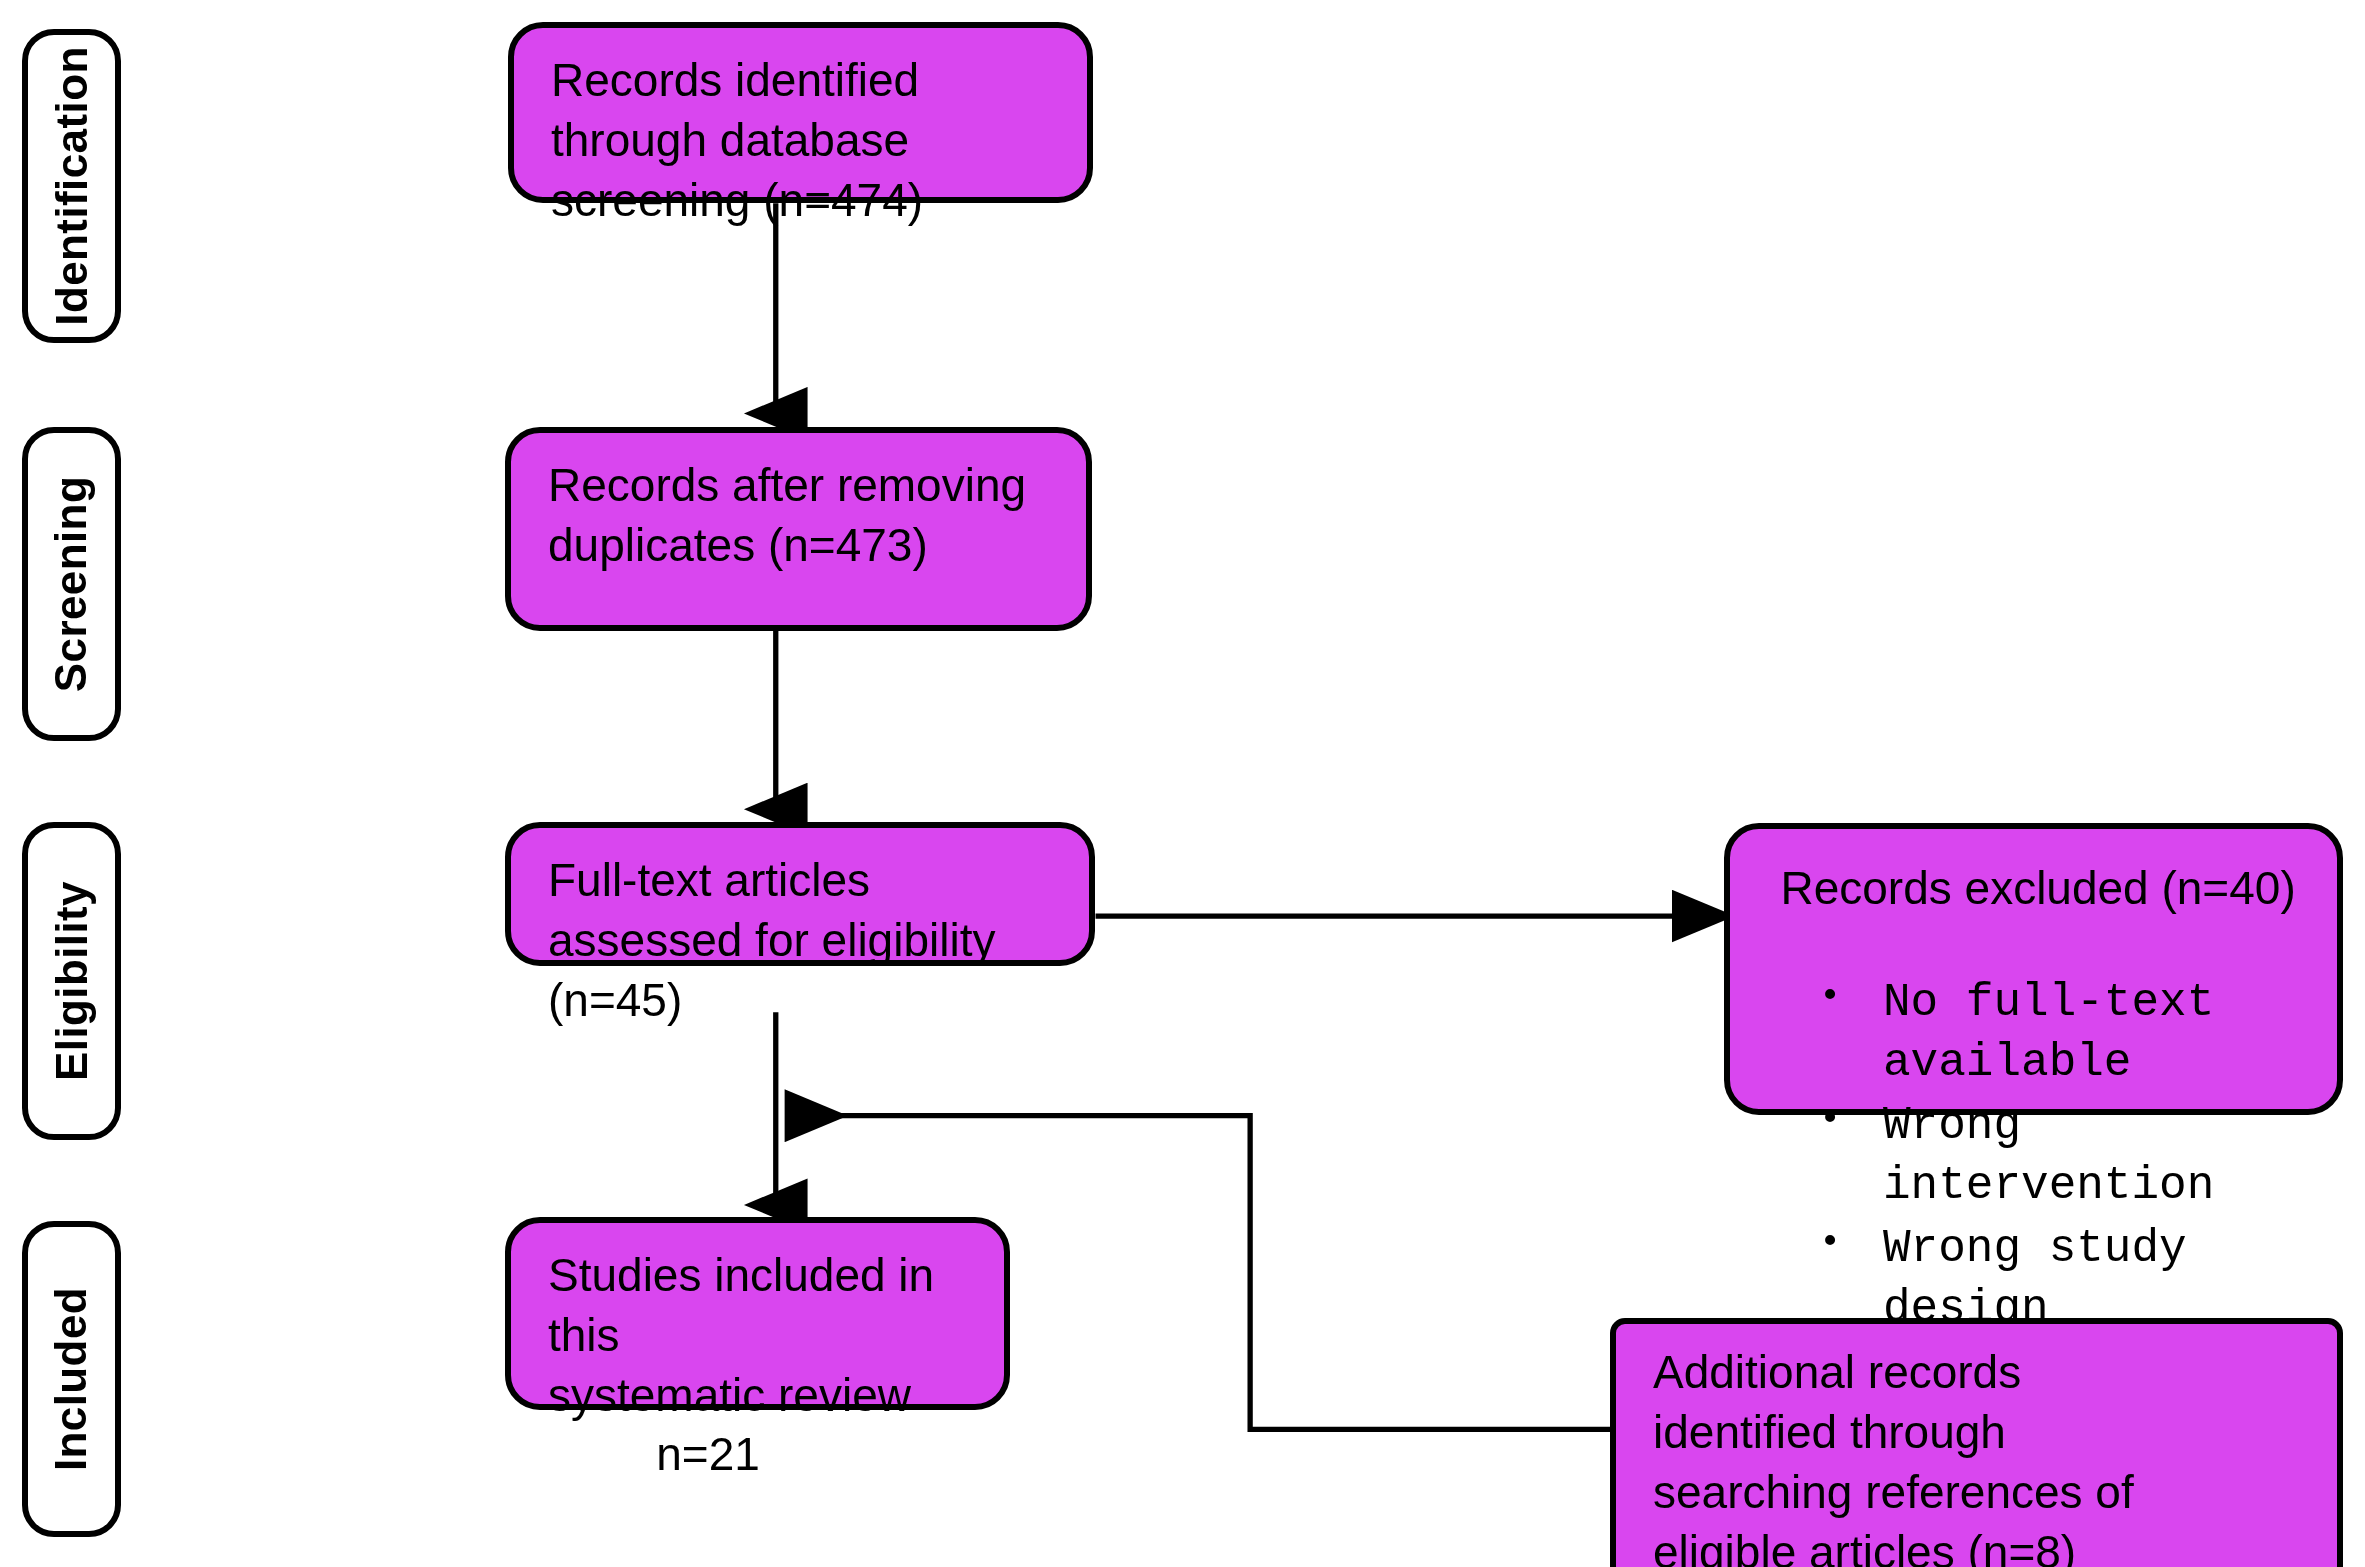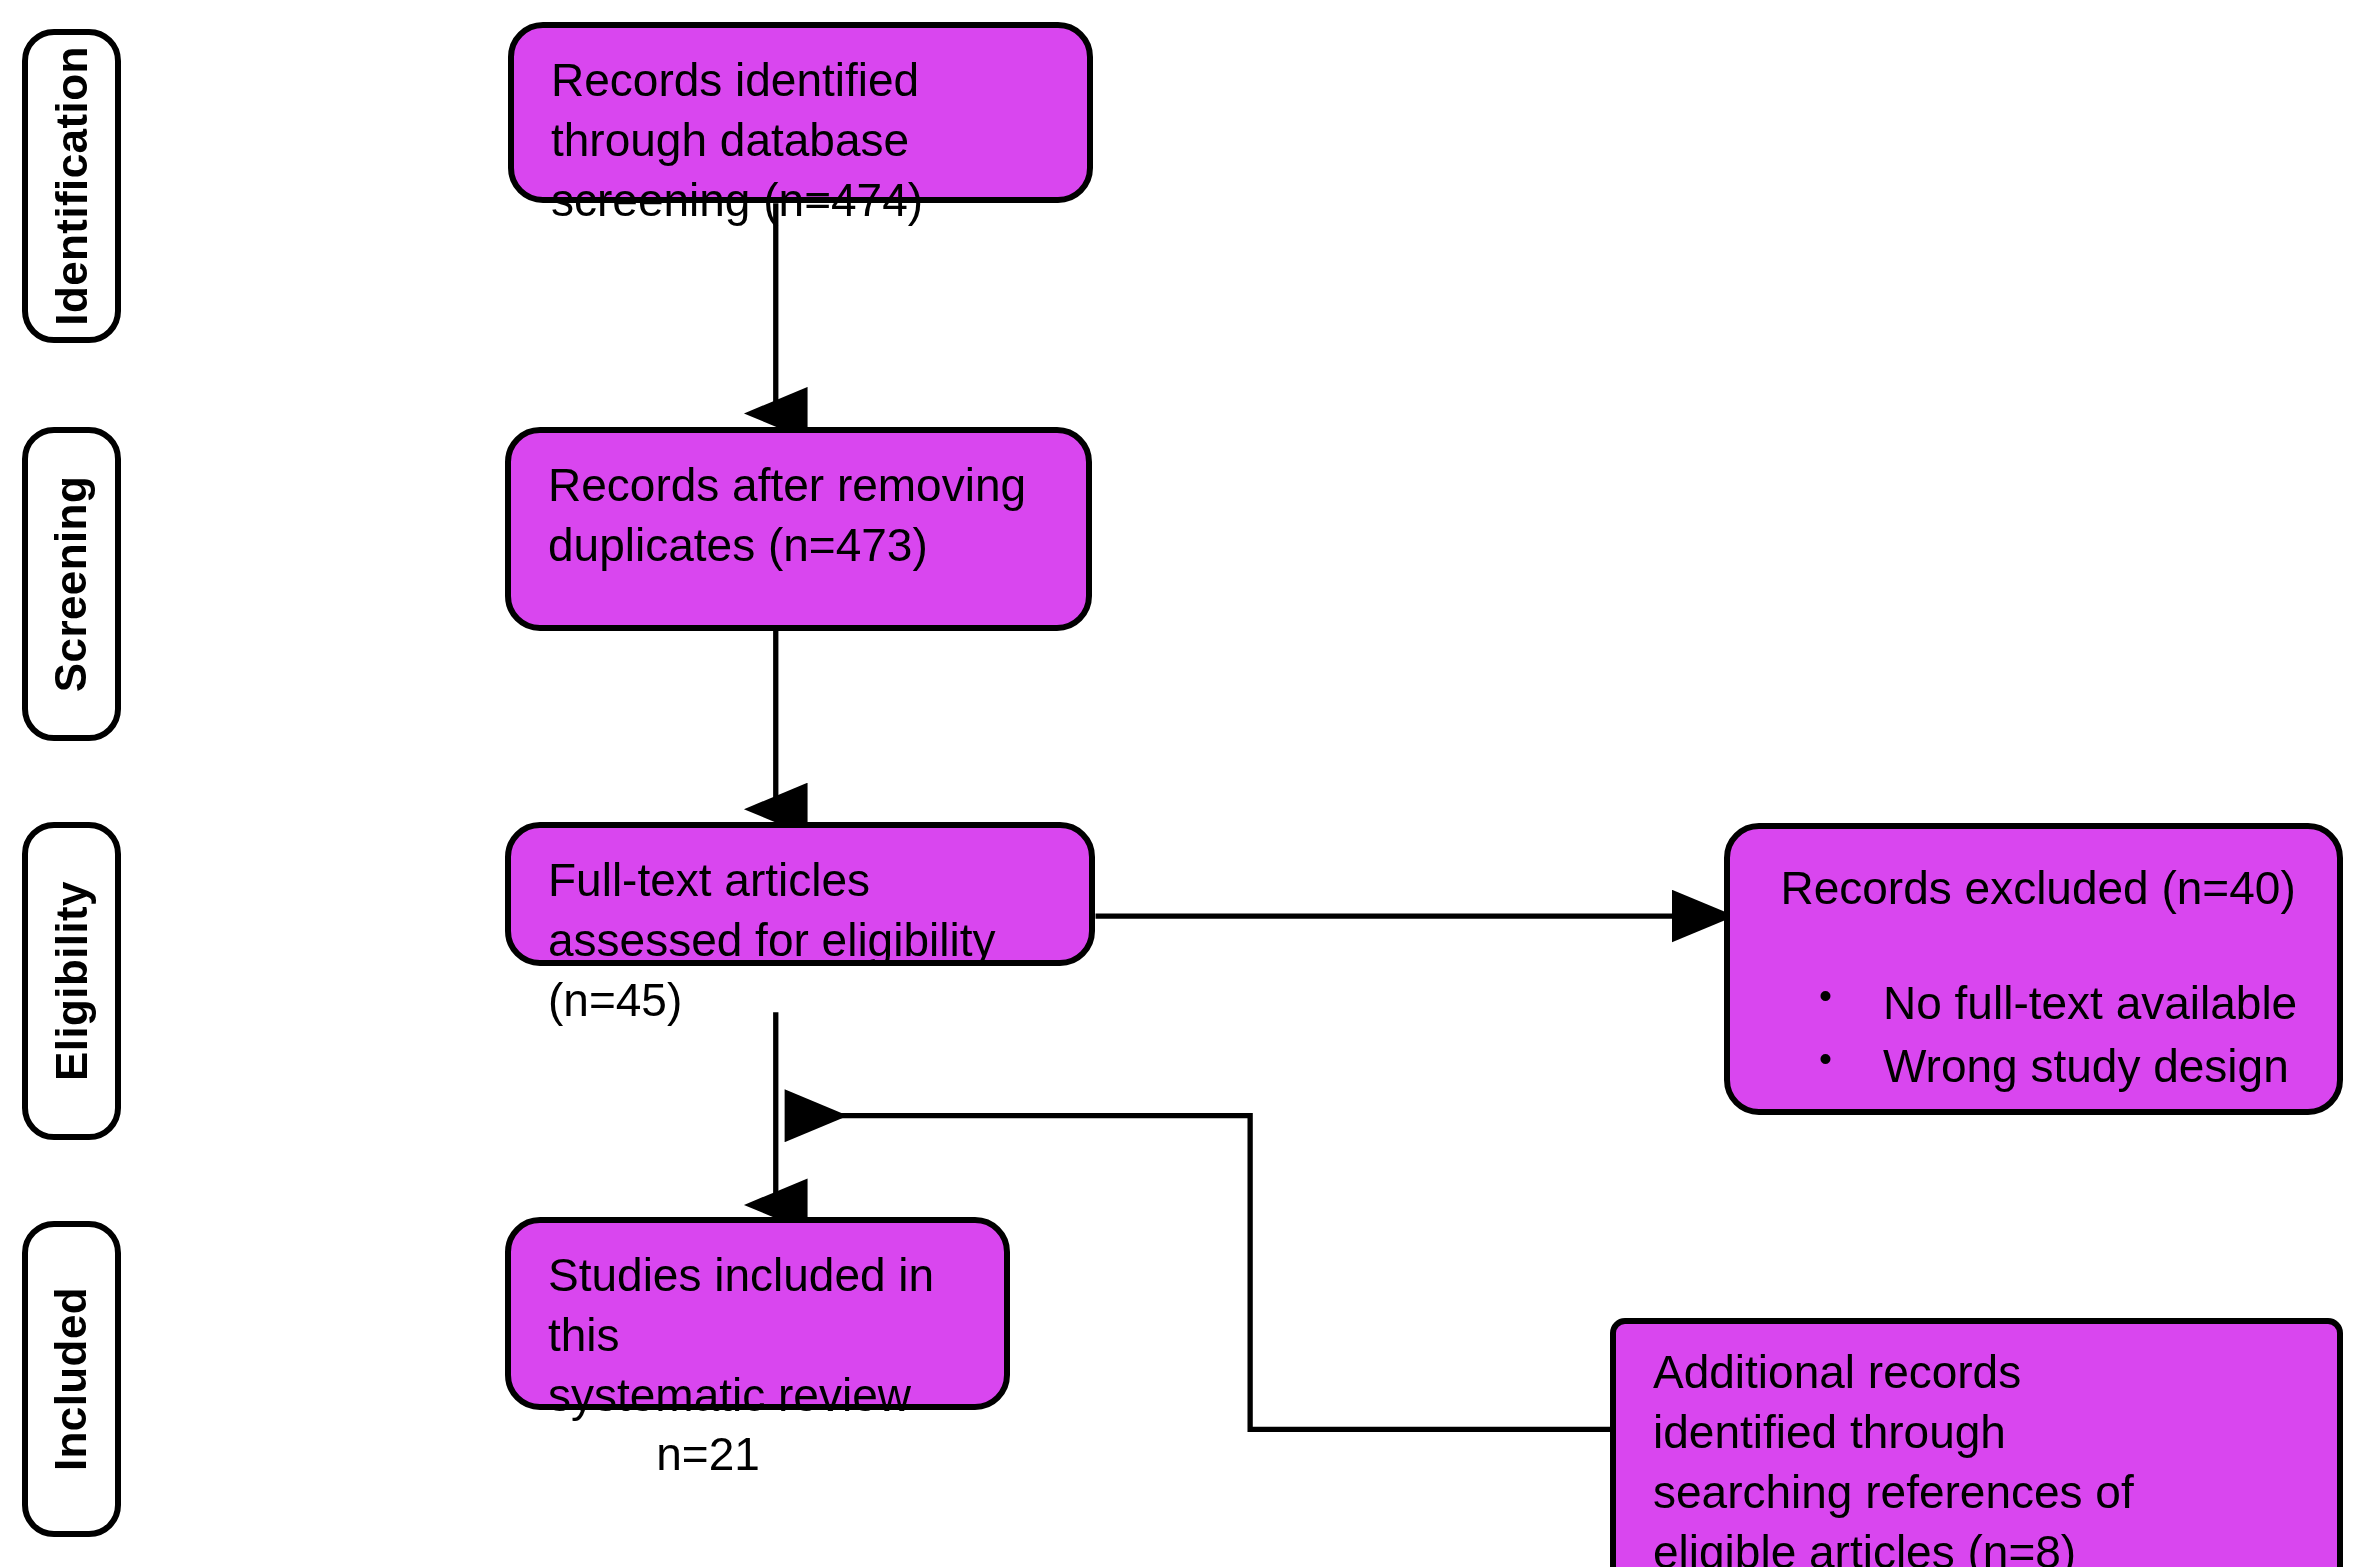--- a/index.html
+++ b/index.html
@@ -62,20 +62,21 @@
     line-height: 1.30;
     white-space: pre-line;
     margin: 0;
   }
 
   
   .node-bullets {
     list-style: none;
     margin: 55px 0 0 0;
     padding: 0 0 0 48px;
+    font-family: Liberation Mono, monospace;
   }
   .node-bullets li {
     font-size: 46px;
     line-height: 1.30;
     position: relative;
     padding-left: 64px;
     margin-bottom: 3.5px;
   }
   .node-bullets li::before {
     content: "\2022";
@@ -144,20 +145,21 @@
   <div class="node-box" style="left:505px; top:822px; width:590px; height:144px;">
     <p class="node-text">Full-text articles
 assessed for eligibility
 (n=45)</p>
   </div>
 
   <div class="node-box" style="left:1724px; top:823px; width:619px; height:292px; padding:30px 26.5px 17.7px 41px;">
     <p class="node-text" style="text-align:center; padding-right:5.3px;">Records excluded (n=40)</p>
     <ul class="node-bullets">
       <li>No full-text available</li>
+      <li>Wrong intervention</li>
       <li>Wrong study design</li>
     </ul>
   </div>
 
   <div class="node-box" style="left:505px; top:1217px; width:505px; height:193px;">
     <p class="node-text" style="margin:0;">Studies included in this</p>
     <p class="node-text" style="margin:0;">systematic review</p>
     <p class="node-text" style="margin:0; text-align:center; padding-right:106px;">n=21</p>
   </div>
 

